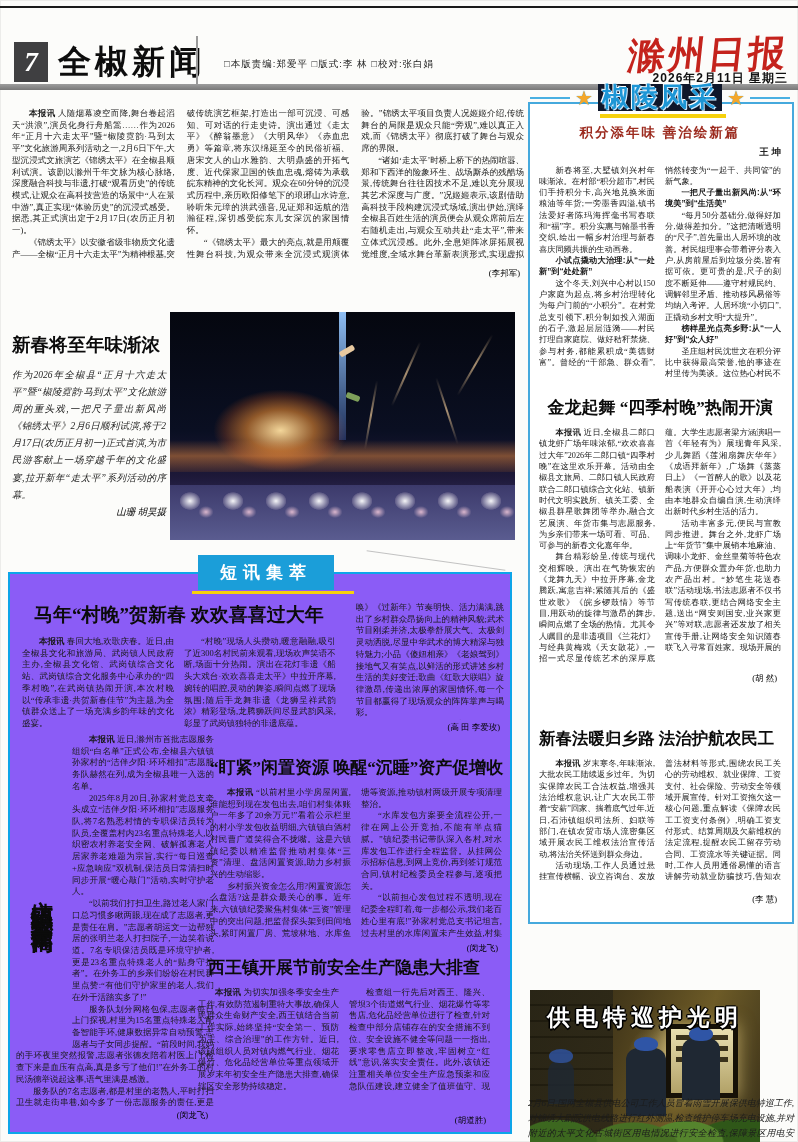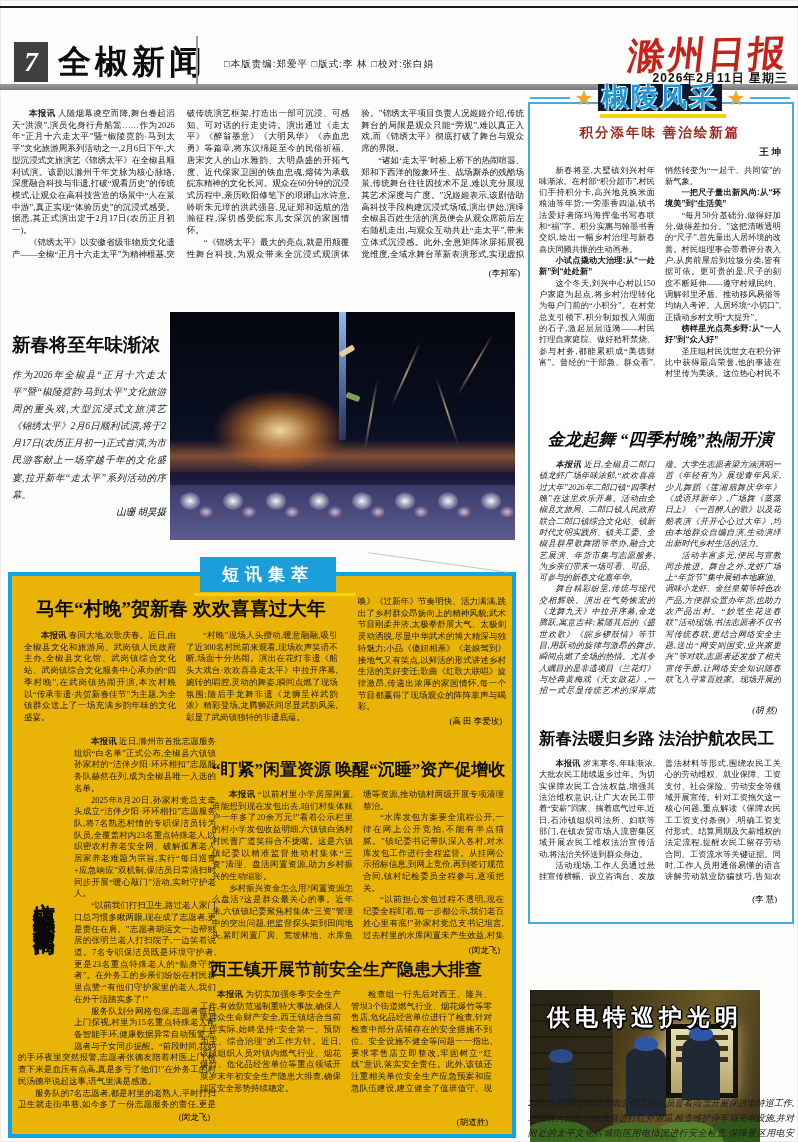--- a/index.html
+++ b/index.html
@@ -46,26 +46,26 @@
   .streak{position:absolute;width:2px;height:70px;background:linear-gradient(rgba(255,215,160,0),rgba(255,215,160,.65),rgba(255,215,160,0));}
   .floor{position:absolute;left:0;bottom:0;width:100%;height:24%;background:linear-gradient(180deg,#3c3a6b,#5a5c90);}
   .dancers{position:absolute;left:0;bottom:9%;width:100%;height:34px;
     background:radial-gradient(14px 12px at 20px 16px,rgba(255,255,255,.95),rgba(255,235,240,.15) 70%,transparent 75%);
     background-size:43px 34px;background-repeat:repeat-x;}
   .dancers2{position:absolute;left:18px;bottom:7%;width:100%;height:22px;
     background:radial-gradient(10px 8px at 18px 10px,rgba(255,210,225,.8),transparent 75%);
     background-size:43px 22px;background-repeat:repeat-x;}
   .aerial{position:absolute;border-radius:2px;}
   
-  .briefbox{position:absolute;left:8px;top:572px;width:500px;height:558px;border:4px solid #0ea5e9;background:#eab308;}
+  .briefbox{position:absolute;left:8px;top:572px;width:500px;height:558px;border:2px solid #0ea5e9;background:#8b5cf6;}
   .brief-badge{position:absolute;left:188px;top:-19px;background:#1b9ed9;color:#fff;
                font:bold 17px/1 "Liberation Sans",sans-serif;padding:9px 22px;letter-spacing:6px;}
   .brief-bar{position:absolute;left:182px;top:17px;width:162px;height:3px;background:#f6d10c;}
   .badge-deco{position:absolute;left:356px;top:-14px;width:140px;height:1px;background:#c2c2c2;transform:rotate(8deg);}
-  .artA{position:absolute;left:12px;top:20px;width:482px;display:flex;gap:20px;}
+  .artA{position:absolute;left:12px;top:28px;width:482px;display:flex;gap:20px;}
   .artA-left{width:322px;}
   .artA-left h3{font-size:19px;text-align:center;white-space:nowrap;font-weight:bold;margin-bottom:8px;}
   .artA-left .cols2{height:98px;}
   .artA-right{width:152px;}
   .artA-right .one{height:118px;overflow:hidden;}
   .artD{position:absolute;left:6px;top:160px;width:198px;height:372px;overflow:hidden;}
   .vhead{float:left;width:44px;height:272px;margin:30px 8px 4px 4px;writing-mode:vertical-rl;
          font-weight:bold;font-size:22px;line-height:44px;letter-spacing:3px;color:#0b0b0b;text-align:center;}
   .artD-sign{position:absolute;left:6px;top:534px;width:192px;}
   .artB{position:absolute;left:200px;top:182px;width:292px;}
@@ -79,21 +79,21 @@
   .jlline{height:2px;background:#49b0e2;flex:1;}
   .star{color:#f4a72a;font-size:20px;text-shadow:0 0 1px #1d96d5;line-height:1;}
   .jltext{font:bold 27px/1 "Liberation Sans",sans-serif;color:#1d96d5;letter-spacing:2px;
           text-shadow:1px 1px 0 #cfeafd,-1px -1px 0 #fff;background:#0f172a;padding:0 4px;}
   .jlbar{position:absolute;left:600px;top:114px;width:126px;height:4px;background:#f6d10c;z-index:3;}
   .artE{position:absolute;left:9px;top:20px;width:242px;}
   .kicker{font:bold 13.5px/1.3 "Liberation Sans",sans-serif;color:#9c2b1f;text-align:center;letter-spacing:2px;}
   .artE h3{font-size:15.5px;text-align:center;white-space:nowrap;font-weight:bold;margin-top:4px;}
   .author{text-align:right;font:bold 9.5px "Liberation Sans",sans-serif;margin:4px 0 6px;color:#222;}
   .artE .cols2{height:222px;font-size:8.2px;}
-  .artF{position:absolute;left:9px;top:324px;width:242px;font-style:italic;}
+  .artF{position:absolute;left:9px;top:292px;width:242px;}
   .artF h3{font-size:17px;text-align:center;white-space:nowrap;font-weight:bold;margin-bottom:8px;}
   .artF .cols2{height:244px;font-size:8.2px;}
   .artG{position:absolute;left:9px;top:624px;width:242px;}
   .artG h3{font-size:16.5px;text-align:left;white-space:nowrap;font-weight:bold;margin-bottom:8px;}
   .artG .cols2{height:134px;font-size:8.2px;}
   
   .photo2{position:absolute;left:530px;top:990px;width:230px;height:152px;overflow:hidden;
           background:linear-gradient(110deg,#241f10 0%,#4a3d1c 38%,#6d5b27 66%,#39311a 100%);}
   .glow2{position:absolute;right:10%;top:10%;width:55%;height:70%;
          background:radial-gradient(closest-side,rgba(255,235,170,.5),transparent 75%);}
@@ -151,21 +151,21 @@
     <div class="streak" style="left:88%;top:8%;transform:rotate(30deg);"></div>
     <div class="floor"></div>
     <div class="aerial" style="left:49%;top:16%;width:16px;height:6px;background:#e8c9a0;transform:rotate(-30deg);"></div>
     <div class="aerial" style="left:51%;top:36%;width:14px;height:6px;background:#7ea05a;transform:rotate(20deg);"></div>
     <div class="dancers2"></div>
     <div class="dancers"></div>
   </div>
 
   <div class="capblock">
     <h2>新春将至年味渐浓</h2>
-    <div class="captext">作为2026年全椒县“正月十六走太平”暨“椒陵霓韵·马到太平”文化旅游周的重头戏,大型沉浸式文旅演艺《锦绣太平》2月6日顺利试演,将于2月17日(农历正月初一)正式首演,为市民游客献上一场穿越千年的文化盛宴,拉开新年“走太平”系列活动的序幕。</div>
+    <div class="captext">作为2026年全椒县“正月十六走太平”暨“椒陵霓韵·马到太平”文化旅游周的重头戏,一把尺子量出新风尚《锦绣太平》2月6日顺利试演,将于2月17日(农历正月初一)正式首演,为市民游客献上一场穿越千年的文化盛宴,拉开新年“走太平”系列活动的序幕。</div>
     <div class="capcredit">山珊  胡昊摄</div>
   </div>
 
   <div class="briefbox">
     <div class="badge-deco"></div>
     <div class="brief-badge">短讯集萃</div>
     <div class="brief-bar"></div>
 
     <div class="artA">
       <div class="artA-left">

